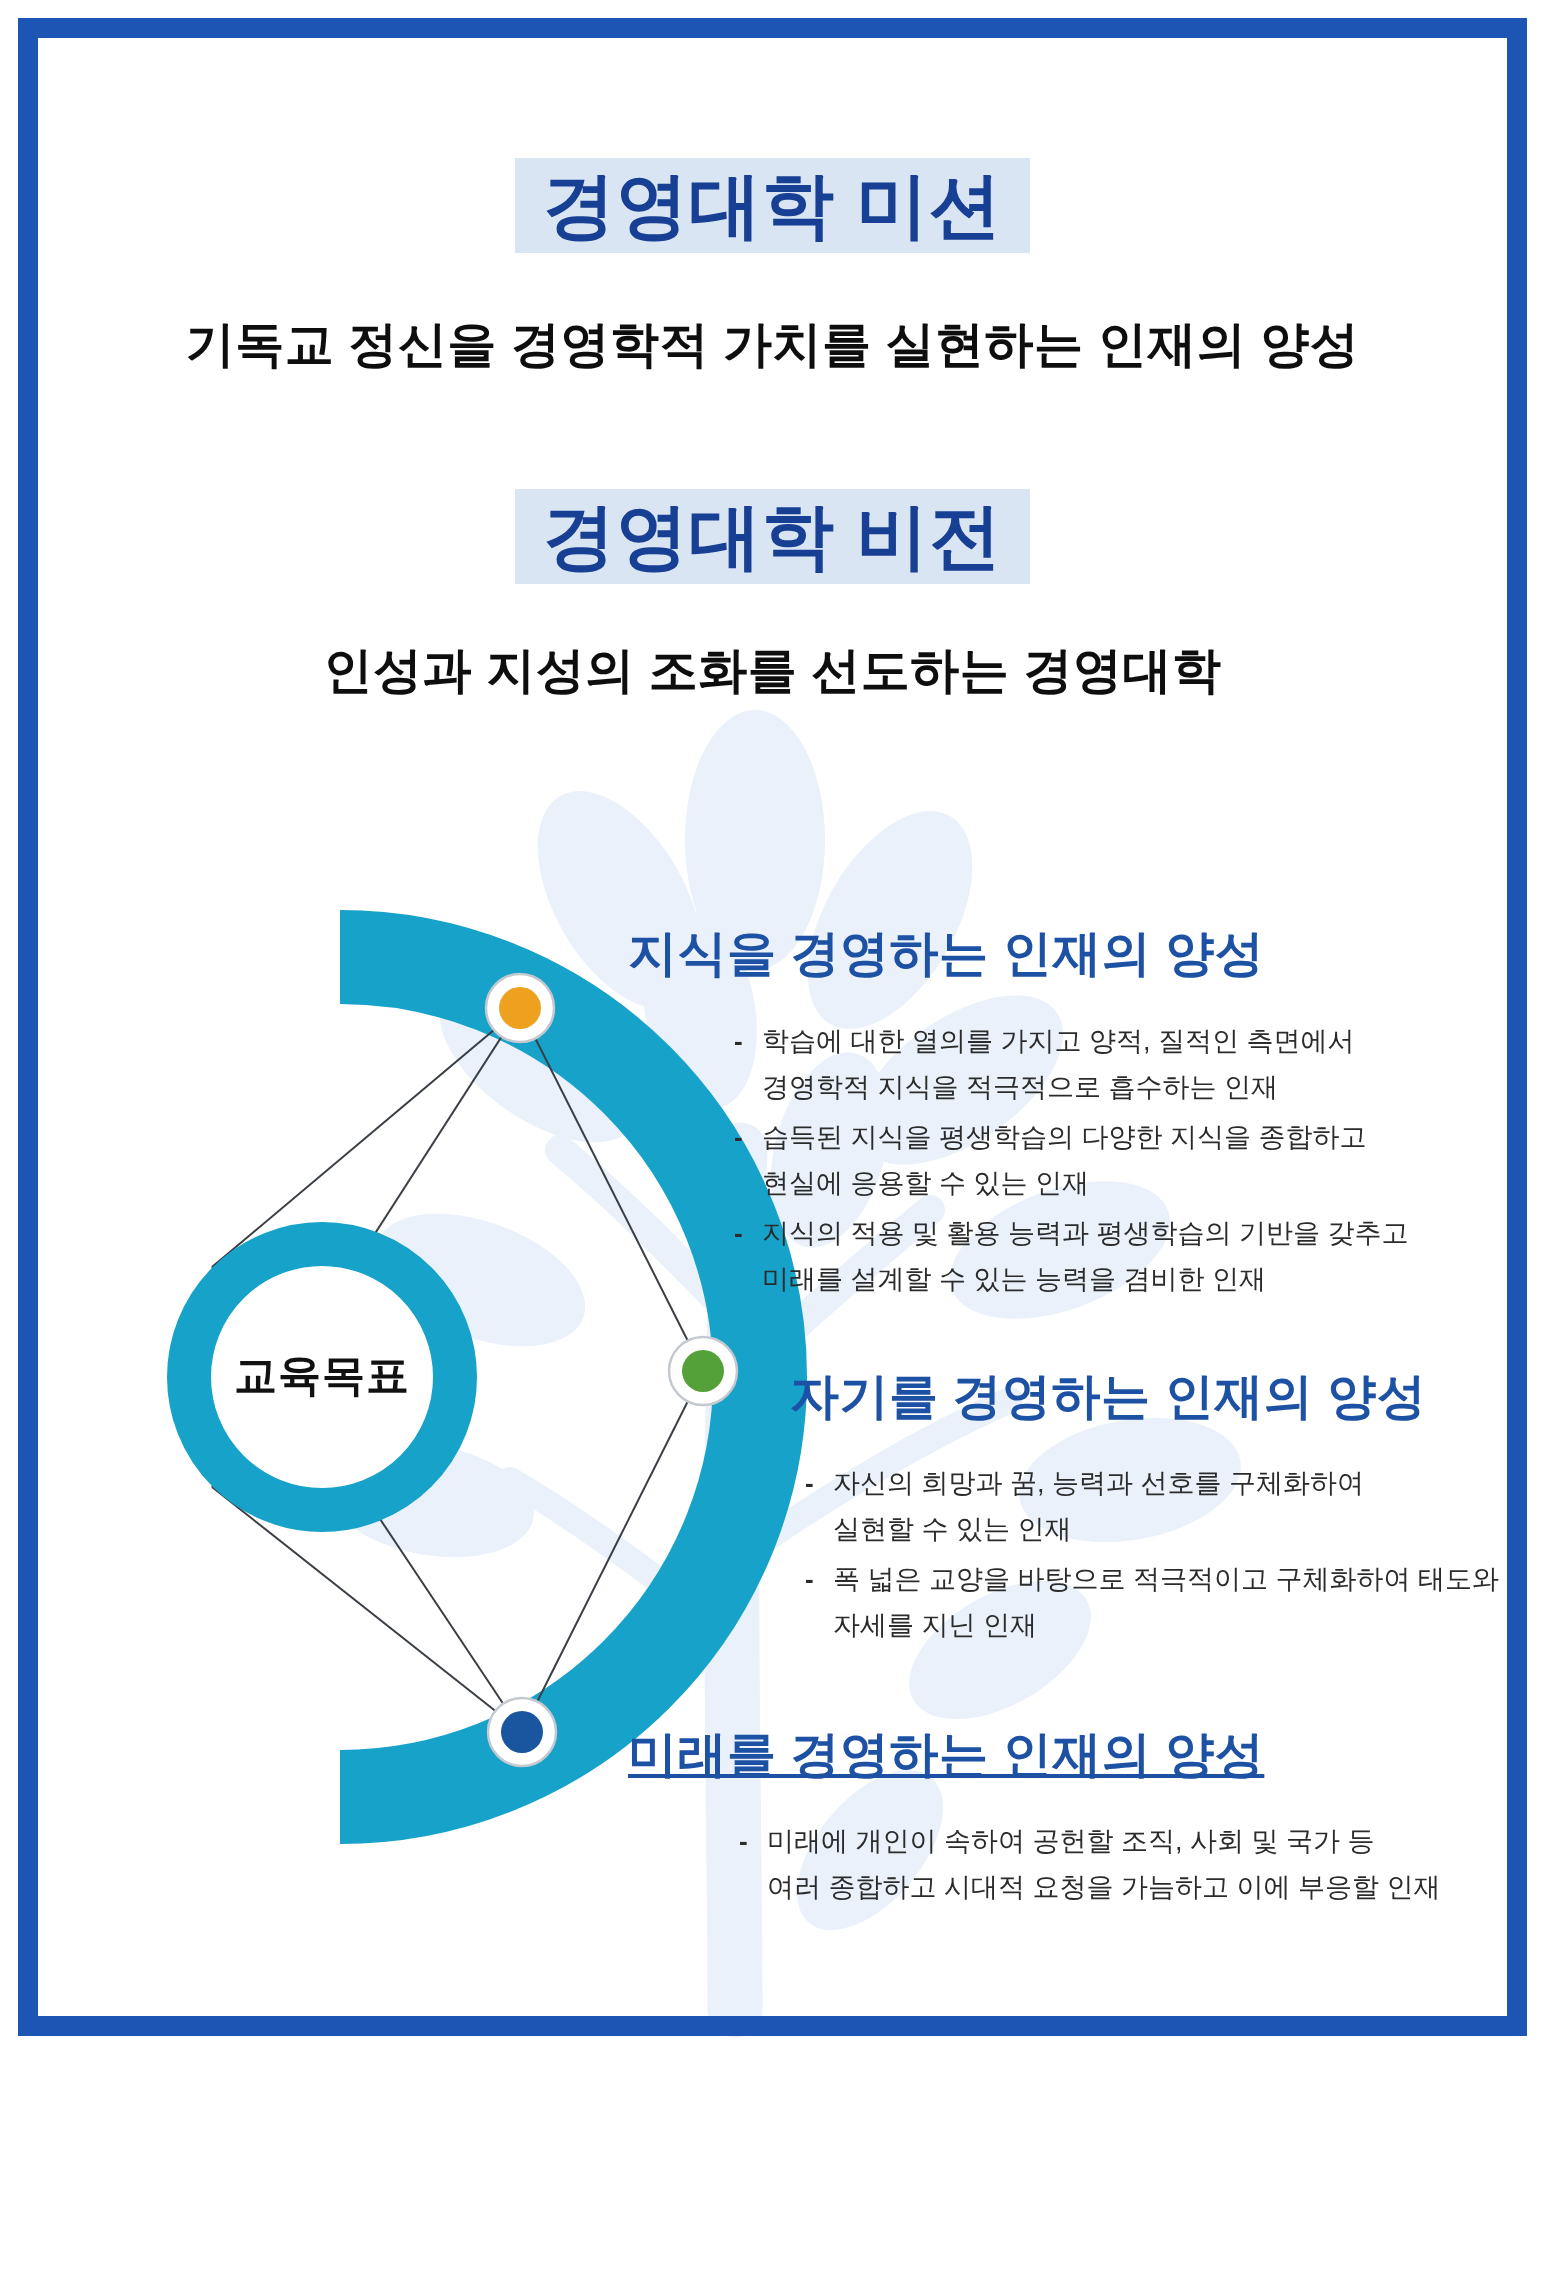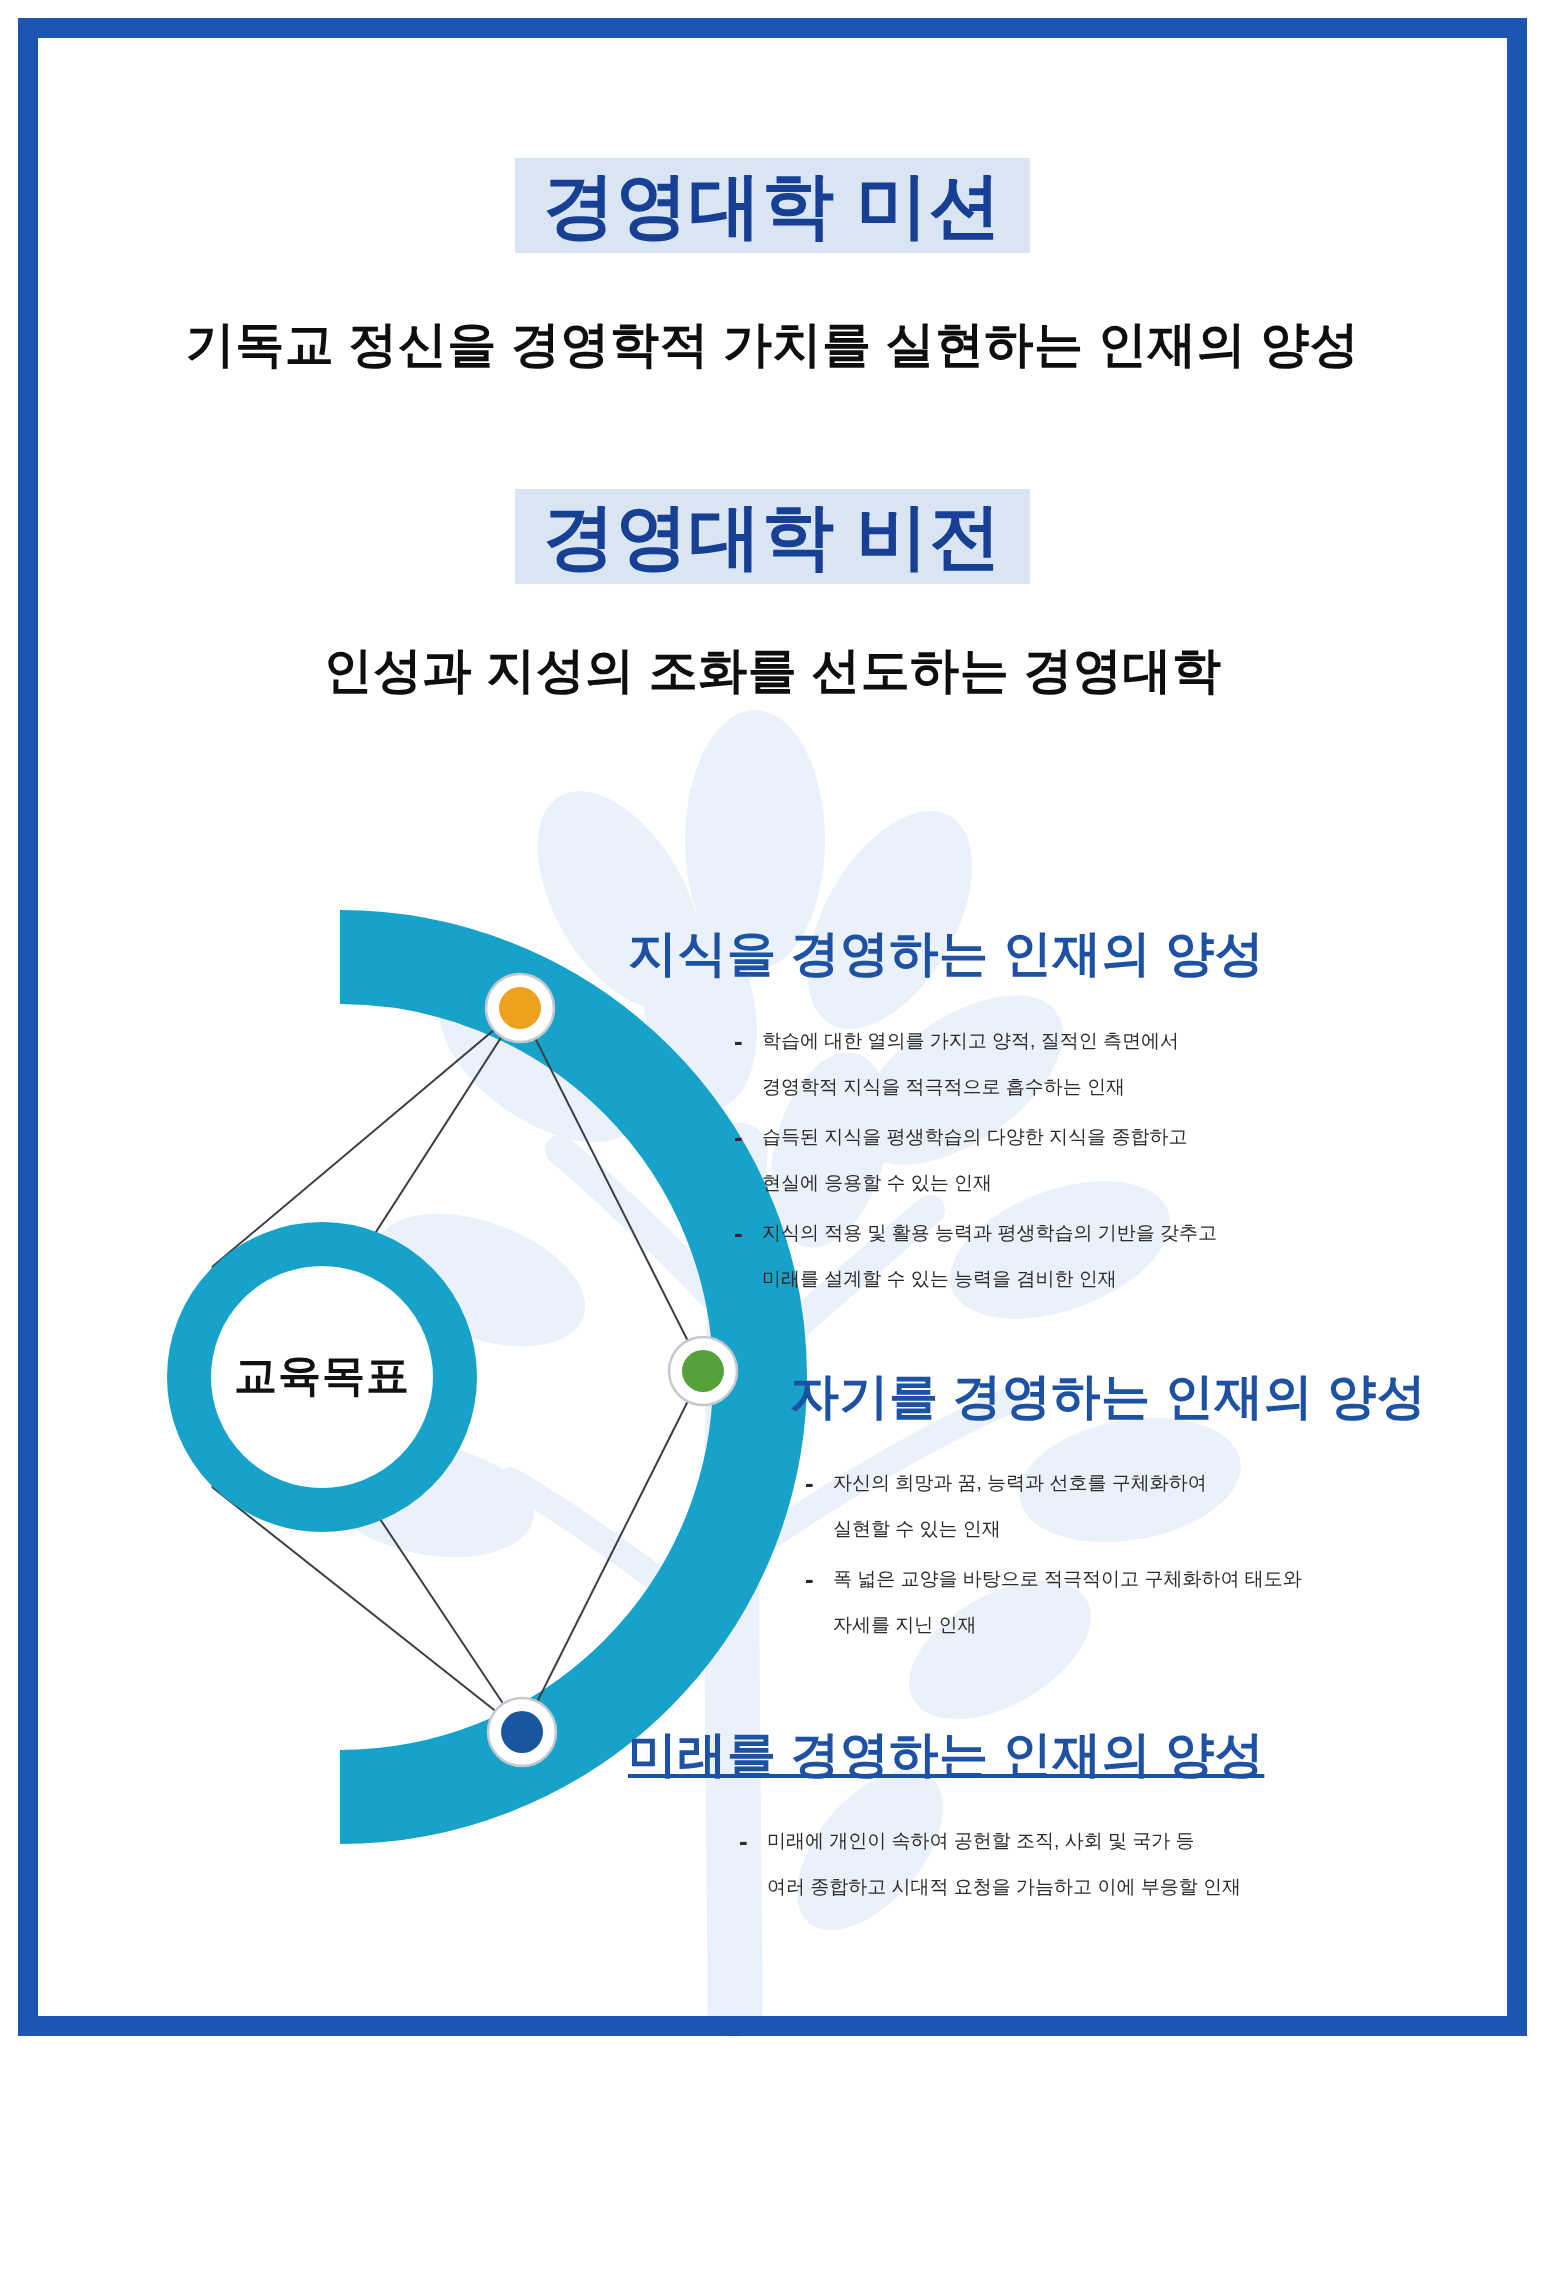--- a/index.html
+++ b/index.html
@@ -15,21 +15,21 @@
     font-size:72px;font-weight:800;line-height:1.15;padding:6px 28px;letter-spacing:1px;
   }
   .subtitle{font-size:49px;font-weight:800;color:#0e0e0e;letter-spacing:0.5px;}
   .section-title{
     position:absolute;font-size:49px;font-weight:800;color:#1d51a4;
     white-space:nowrap;letter-spacing:0.5px;
   }
   .bullets{position:absolute;color:#2b2b2b;}
   .bullet{display:flex;align-items:flex-start;margin-bottom:4px;}
   .dash{width:28px;font-size:26px;line-height:46px;font-weight:600;flex:0 0 28px;}
-  .btext{font-size:19px;line-height:46px;font-weight:500;white-space:pre;}
+  .btext{font-size:27px;line-height:46px;font-weight:500;white-space:pre;}
   .goal-label{
     position:absolute;left:192px;top:1347px;width:260px;text-align:center;
     font-size:43px;font-weight:700;color:#111;letter-spacing:1px;
   }
   .footer{
     position:absolute;left:0;top:2072px;width:100%;
     display:flex;justify-content:center;align-items:center;gap:16px;
   }
   .logo-icon{width:86px;height:106px;}
   .footer-text{display:flex;flex-direction:column;align-items:center;}

